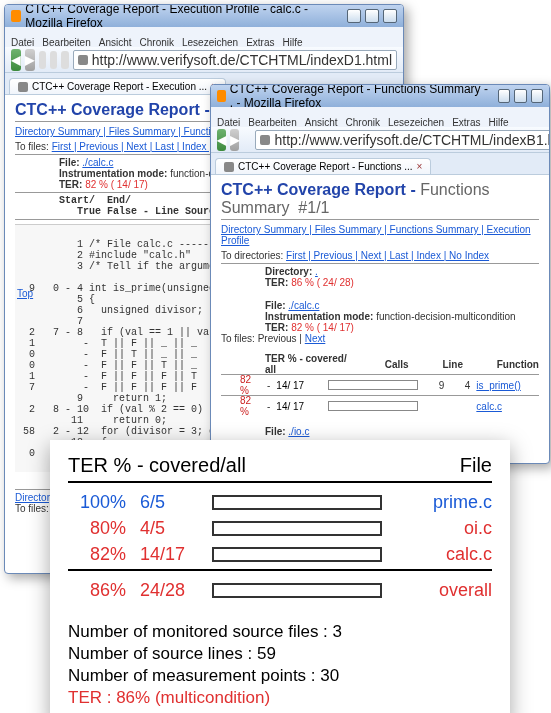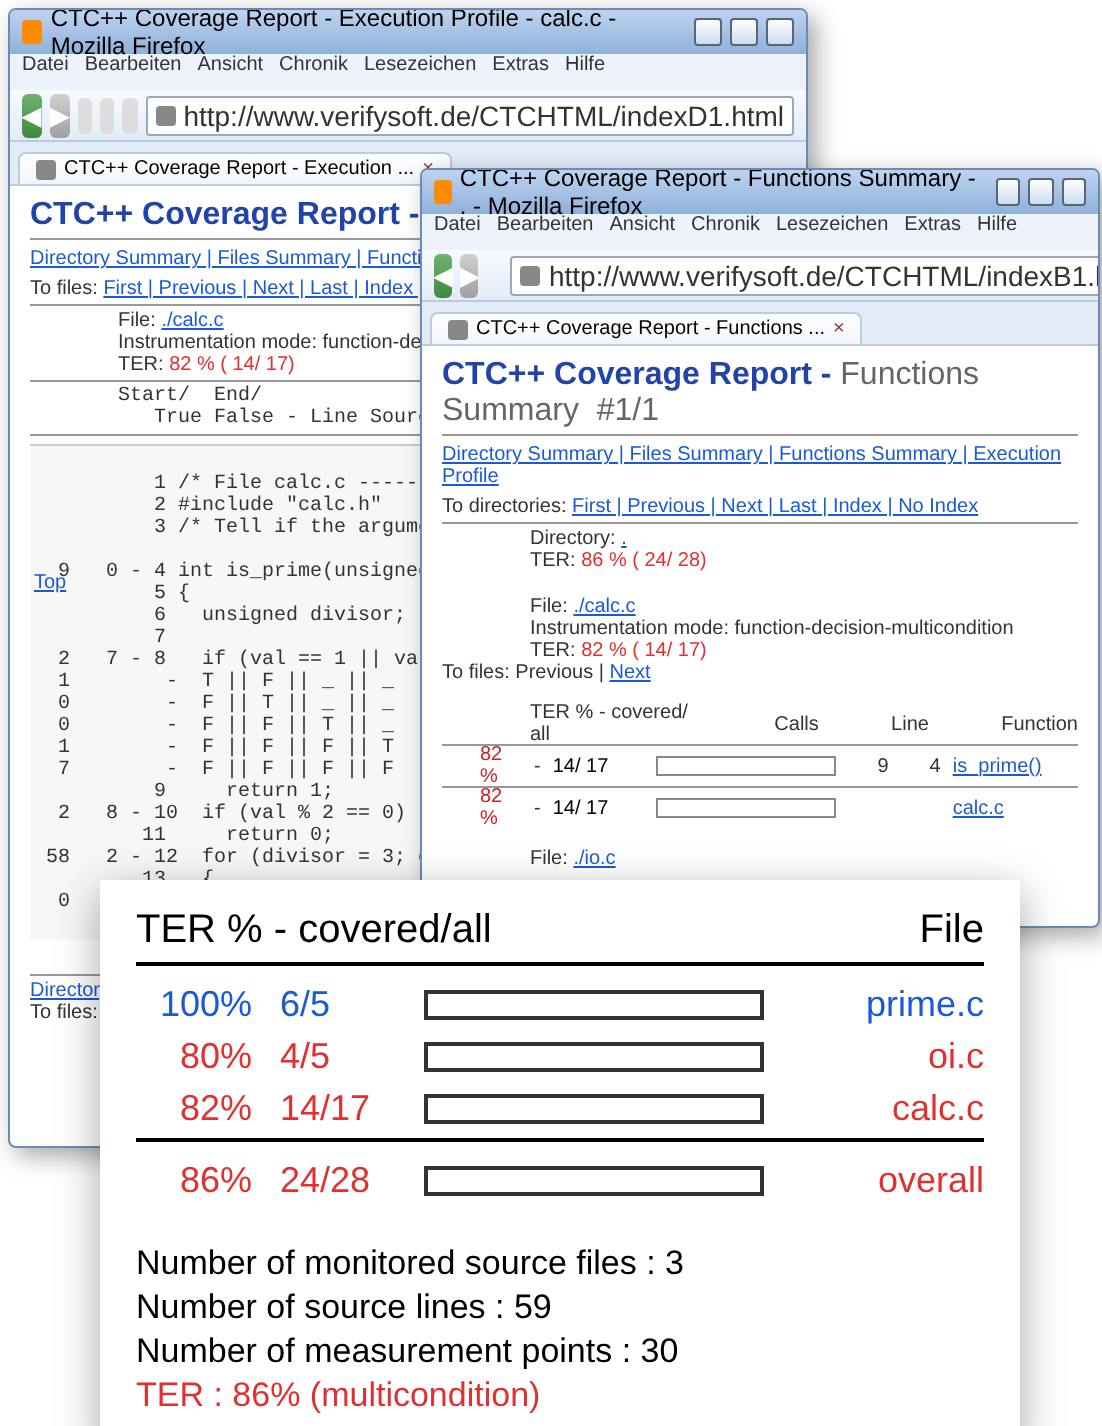--- a/index.html
+++ b/index.html
@@ -32,21 +32,21 @@
     gap: 4px;
   }
   .titlebar .icon { width: 12px; height: 12px; border-radius: 2px; background: #ff8c00; }
   .titlebar .spacer { flex: 1; }
   .titlebar .wbtn {
     width: 16px; height: 14px; border: 1px solid #567;
     background: linear-gradient(#fff,#cde); border-radius: 2px;
   }
   .menubar {
     height: 18px; font-size: 10px; color: #333;
-    background: #eef3fb; padding: 0 6px; display: flex; gap: 8px;
+    background: #eef3fb; padding: 10px 6px; display: flex; gap: 8px;
   }
   .toolbar {
     height: 26px; background: linear-gradient(#f8fbff,#e2ebf7);
     display: flex; align-items: center; gap: 4px; padding: 0 6px;
     border-bottom: 1px solid #bcd;
   }
   .navbtn {
     width: 24px; height: 22px; border-radius: 3px;
     background: linear-gradient(#6fb36f,#3d8a3d);
     display: flex; align-items: center; justify-content: center;
@@ -73,21 +73,21 @@
     max-width: 260px;
   }
   .tab .close { font-size:10px; color:#933; }
 
   .page { padding: 6px 10px; font-size: 11px; color:#333; }
   .h1 { font-size: 16px; font-weight: bold; color:#2244aa; }
   .h1 .sub { font-weight: normal; color:#666; font-size: 16px; }
   .links { margin:4px 0; font-size:10px; }
   .links a, .a { color:#1a5ad6; text-decoration:underline; }
   .small { font-size:10px; }
-  .bold { font-weight:normal;padding-left:44px; }
+  .bold { font-weight:bold;padding-left:44px; }
   .red { color:#e03030; }
   .mono { font-family: "Courier New", monospace; font-size:10px; white-space:pre; }
   hr.thin { border:none; border-top:1px solid #999; margin:2px 0; }
 
   .covrow { display:flex; align-items:center; font-size:10px; gap:6px; height:16px; }
   .covrow .pct { width:40px; color:#c22;padding-left:19px; }
   .covrow .ratio { width:46px; color:#000; }
   .covrow .bar  { width:90px; height:10px; border:1px solid #888; background:#fff; }
   .covrow .bar .fill { height:100%; background:#c22; }
   .covrow .calls { width:20px; text-align:right; }

